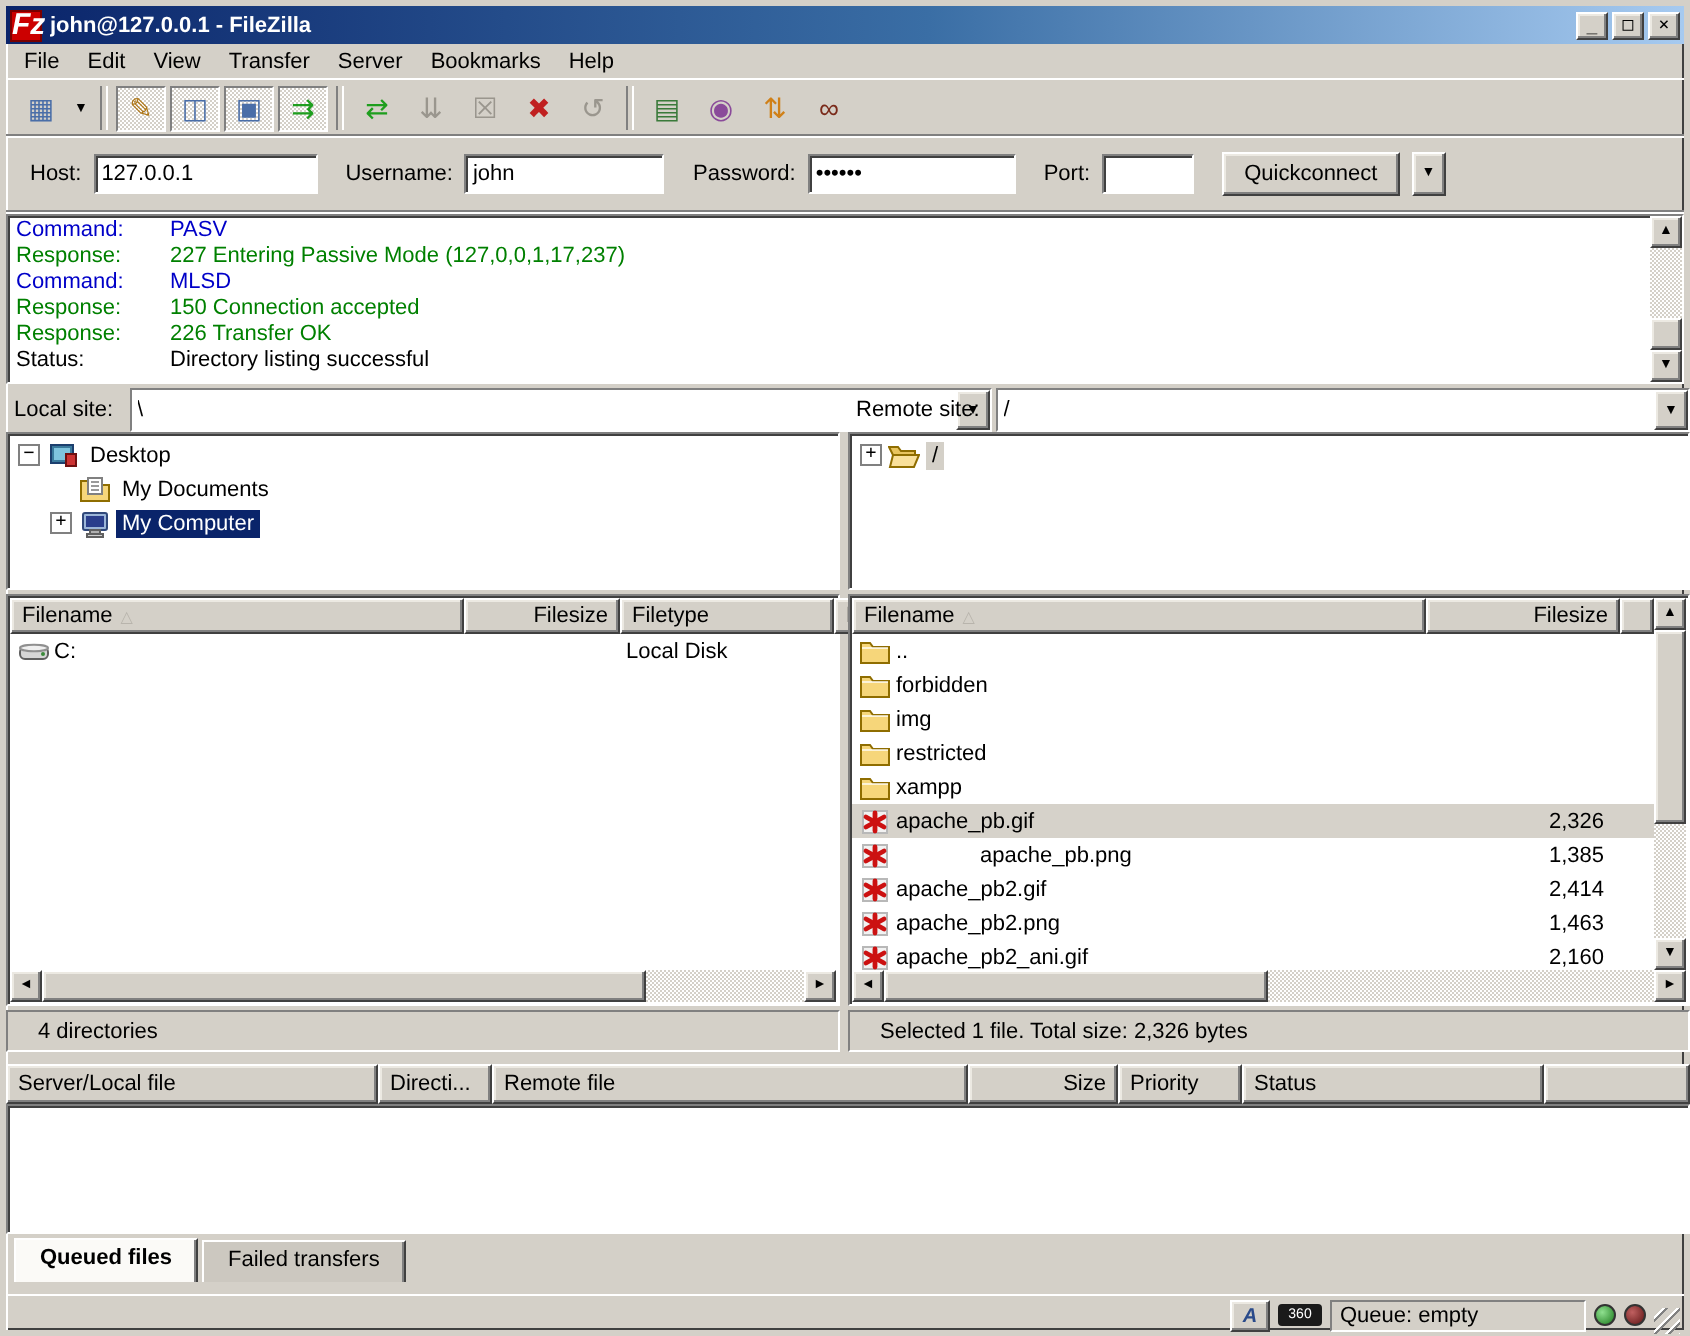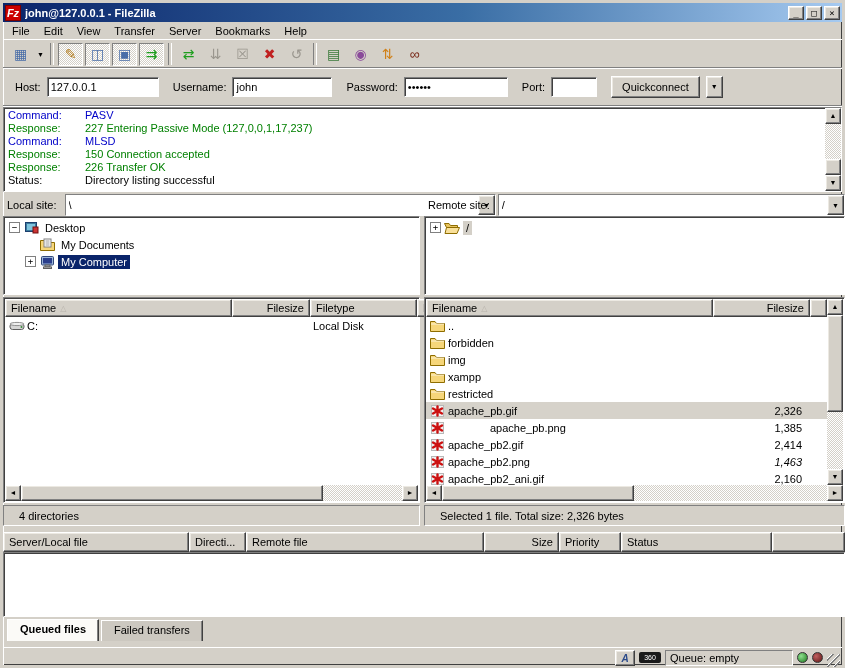--- a/index.html
+++ b/index.html
@@ -3,21 +3,21 @@
 <meta charset="utf-8">
 <style>
   html,body{margin:0;padding:0;}
   body{width:845px;height:668px;font-family:"Liberation Sans","DejaVu Sans",sans-serif;font-size:11px;color:#000;background:#d4d0c8;}
   #win{position:relative;width:845px;height:668px;background:#d4d0c8;border:3px solid #d4d0c8;box-sizing:border-box;box-shadow:inset 1px 1px 0 #fff, inset -1px -1px 0 #404040;}
   .raised{border-top:1px solid #fff;border-left:1px solid #fff;border-right:1px solid #404040;border-bottom:1px solid #404040;box-shadow:inset -1px -1px 0 #808080, inset 1px 1px 0 #ece9e2;background:#d4d0c8;}
   .sunken{border-top:1px solid #808080;border-left:1px solid #808080;border-right:1px solid #fff;border-bottom:1px solid #fff;box-shadow:inset 1px 1px 0 #404040;background:#fff;}
   .abs{position:absolute;box-sizing:border-box;}
   
   #titlebar{left:0;top:0;right:0;height:19px;background:linear-gradient(to right,#0a246a,#3a6ea5 55%,#a6caf0);display:flex;align-items:center;padding:0 2px;color:#fff;}
-  .appicon{width:14px;height:14px;background:#cc0000;border:1px solid #7a0000;color:#fff;font-weight:bold;font-style:italic;font-size:11px;line-height:14px;text-align:center;margin-right:4px;}
+  .appicon{width:14px;height:14px;background:#cc0000;border:1px solid #7a0000;color:#fff;font-weight:bold;font-style:italic;font-size:15px;line-height:14px;text-align:center;margin-right:4px;}
   .title{font-weight:bold;flex:1;white-space:nowrap;overflow:hidden;}
   .winbtns{display:flex;gap:2px;}
   .wbtn{width:16px;height:14px;font-size:9px;line-height:10px;padding:0;font-family:"DejaVu Sans Mono",monospace;color:#000;cursor:default;}
   
   #menubar{left:0;top:19px;right:0;height:18px;display:flex;align-items:center;padding-left:2px;border-bottom:1px solid #fff;}
   .menu-item{padding:2px 7px;}
   
   #toolbar{left:0;top:38px;right:0;height:27px;display:flex;align-items:center;padding-left:4px;border-bottom:1px solid #808080;box-shadow:0 1px 0 #fff;}
   .tb-btn{width:25px;height:23px;margin:0 1px;border:1px solid transparent;background:transparent;font-size:14px;line-height:20px;text-align:center;padding:0;cursor:default;}
   .tb-btn.toggled{border-top:1px solid #808080;border-left:1px solid #808080;border-bottom:1px solid #fff;border-right:1px solid #fff;background-color:#fff;background-image:linear-gradient(45deg,#d4d0c8 25%,transparent 25%,transparent 75%,#d4d0c8 75%),linear-gradient(45deg,#d4d0c8 25%,transparent 25%,transparent 75%,#d4d0c8 75%);background-size:2px 2px;background-position:0 0,1px 1px;}
@@ -340,33 +340,33 @@
           <div class="lcell right" style="width: 97px;"></div>
         </div>
         <div class="lrow">
           <div class="lcell" style="width: 287px;">
             <span class="ficon">
               <svg width="15" height="13" viewBox="0 0 15 13">
                 <path d="M.5 2.5h4.5l1.5 2h8v8H.5z" fill="#f6d67a" stroke="#8f6d00"></path>
                 <path d="M1 5h13" stroke="#fff" stroke-opacity=".7"></path>
               </svg>
             </span>
-            <span class="fname">xampp</span>
+            <span class="fname">restricted</span>
           </div>
           <div class="lcell right" style="width: 97px;"></div>
         </div>
         <div class="lrow">
           <div class="lcell" style="width: 287px;">
             <span class="ficon">
               <svg width="15" height="13" viewBox="0 0 15 13">
                 <path d="M.5 2.5h4.5l1.5 2h8v8H.5z" fill="#f6d67a" stroke="#8f6d00"></path>
                 <path d="M1 5h13" stroke="#fff" stroke-opacity=".7"></path>
               </svg>
             </span>
-            <span class="fname">restricted</span>
+            <span class="fname">xampp</span>
           </div>
           <div class="lcell right" style="width: 97px;"></div>
         </div>
         <div class="lrow rowsel">
           <div class="lcell" style="width: 287px;">
             <span class="ficon">
               <svg width="15" height="14" viewBox="0 0 15 14">
                 <rect x="1.5" y="1.5" width="12" height="11" fill="#f2f2f2" stroke="#b8b8b8"></rect>
                 <g stroke="#cc1111" stroke-width="2.4" stroke-linecap="round">
                   <line x1="7.5" y1="2.5" x2="7.5" y2="11.5"></line>
@@ -418,21 +418,21 @@
                 <rect x="1.5" y="1.5" width="12" height="11" fill="#f2f2f2" stroke="#b8b8b8"></rect>
                 <g stroke="#cc1111" stroke-width="2.4" stroke-linecap="round">
                   <line x1="7.5" y1="2.5" x2="7.5" y2="11.5"></line>
                   <line x1="3" y1="4.5" x2="12" y2="9.5"></line>
                   <line x1="12" y1="4.5" x2="3" y2="9.5"></line>
                 </g>
               </svg>
             </span>
             <span class="fname">apache_pb2.png</span>
           </div>
-          <div class="lcell right" style="width: 97px; font-style: italic;">1,463</div>
+          <div class="lcell right" style="width: 97px;">1,463</div>
         </div>
         <div class="lrow">
           <div class="lcell" style="width: 287px;">
             <span class="ficon">
               <svg width="15" height="14" viewBox="0 0 15 14">
                 <rect x="1.5" y="1.5" width="12" height="11" fill="#f2f2f2" stroke="#b8b8b8"></rect>
                 <g stroke="#cc1111" stroke-width="2.4" stroke-linecap="round">
                   <line x1="7.5" y1="2.5" x2="7.5" y2="11.5"></line>
                   <line x1="3" y1="4.5" x2="12" y2="9.5"></line>
                   <line x1="12" y1="4.5" x2="3" y2="9.5"></line>

